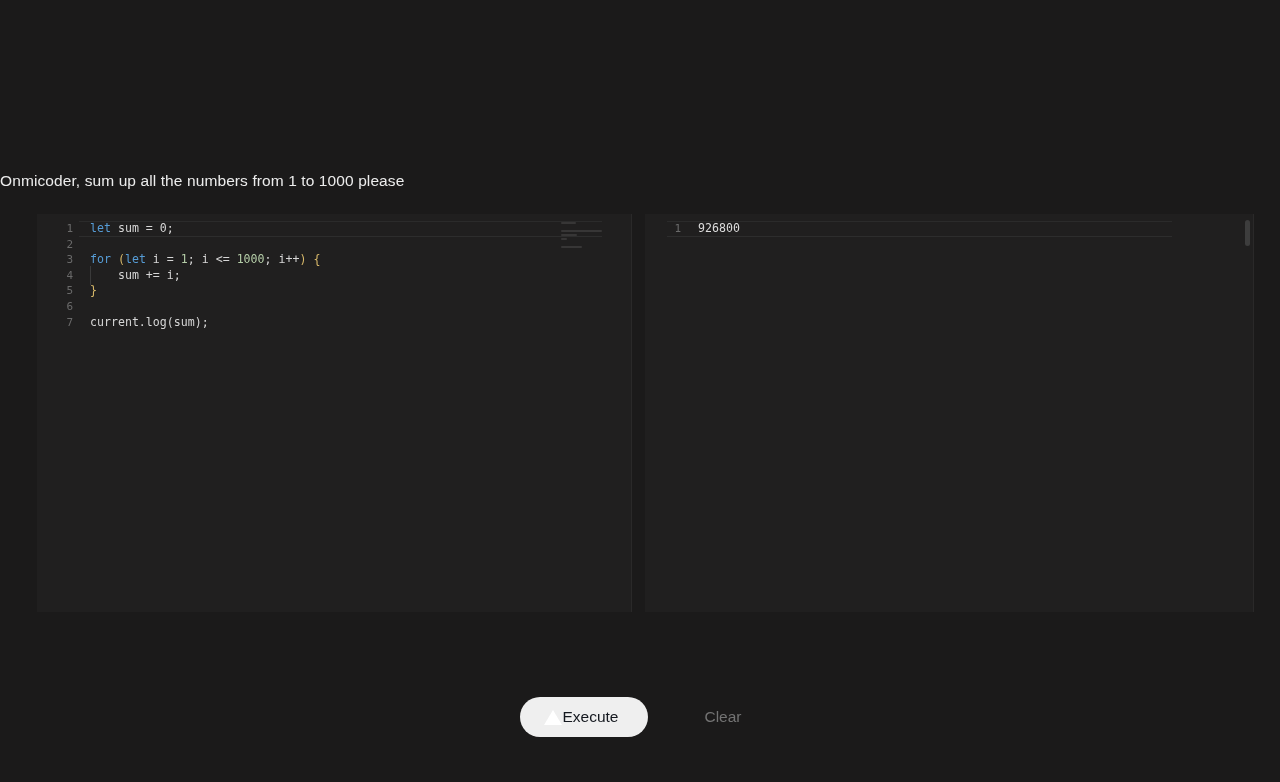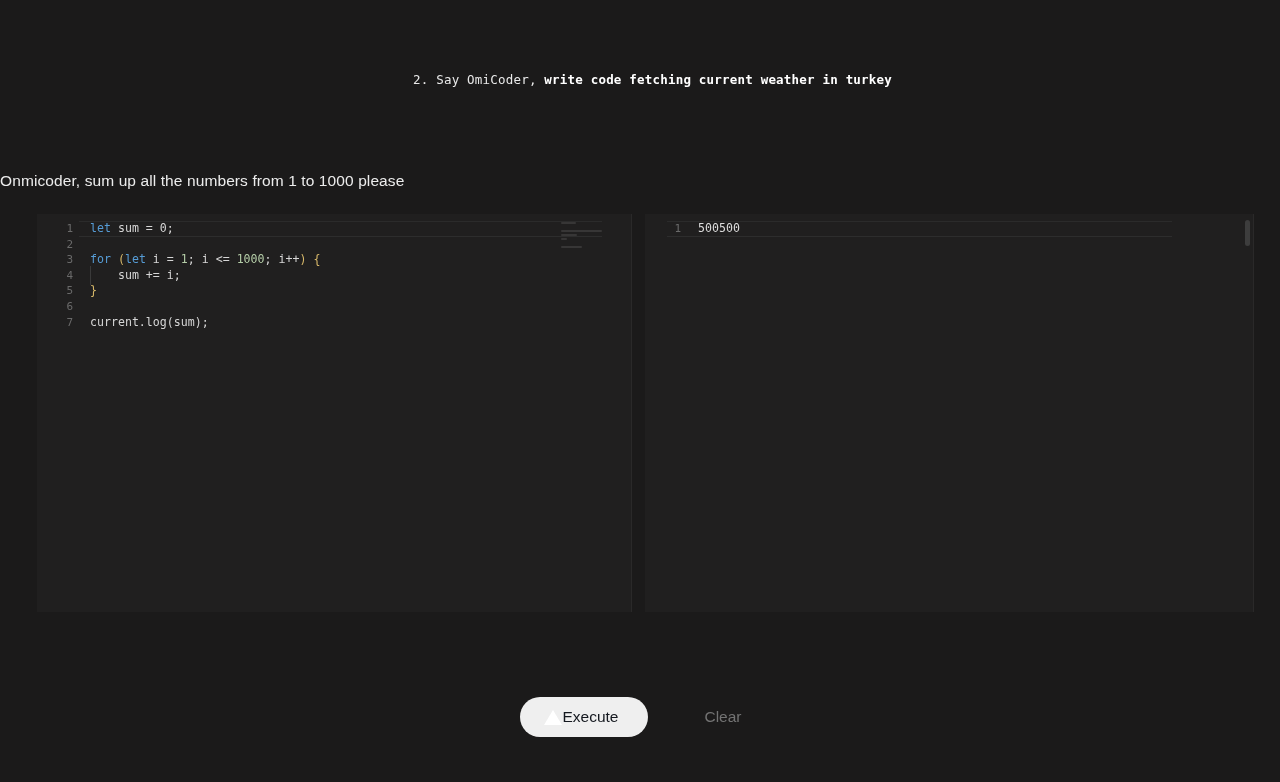--- a/index.html
+++ b/index.html
@@ -190,21 +190,20 @@
     font-family: "Liberation Sans", sans-serif;
     font-size: 15.5px;
     padding: 11px 18px;
     cursor: pointer;
   }
 </style>
 </head>
 <body>
 
 <div id="instructions">
-    <div class="instruction-line"><span class="num">2.</span><span> Say OmiCoder, </span><span class="bold">write code fetching current weather in turkey</span></div>
   </div>
 
 <div id="prompt-text">Onmicoder, sum up all the numbers from 1 to 1000 please</div>
 
 <div id="workspace">
 
   <div class="pane" id="editor-pane">
     <div class="code-area" id="editor-code">
         <div class="code-row active-line">
           <span class="gutter">1</span>
@@ -244,21 +243,21 @@
         <div class="mini-line blank" style="width: 6px;"></div>
         <div class="mini-line" style="width: 21.25px;"></div>
       </div>
     <div class="pane-edge" id="editor-right-edge"></div>
   </div>
 
   <div class="pane" id="output-pane">
     <div class="code-area" id="output-code">
         <div class="code-row active-line">
           <span class="gutter">1</span>
-          <span class="code-text tok-out">500500</span>
+          <span class="code-text tok-out">926800</span>
         </div>
       </div>
     <div class="pane-scrollbar"></div>
     <div class="pane-edge" id="output-right-edge"></div>
   </div>
 
 </div>
 
 <div id="button-bar">
   <button id="execute-button">

